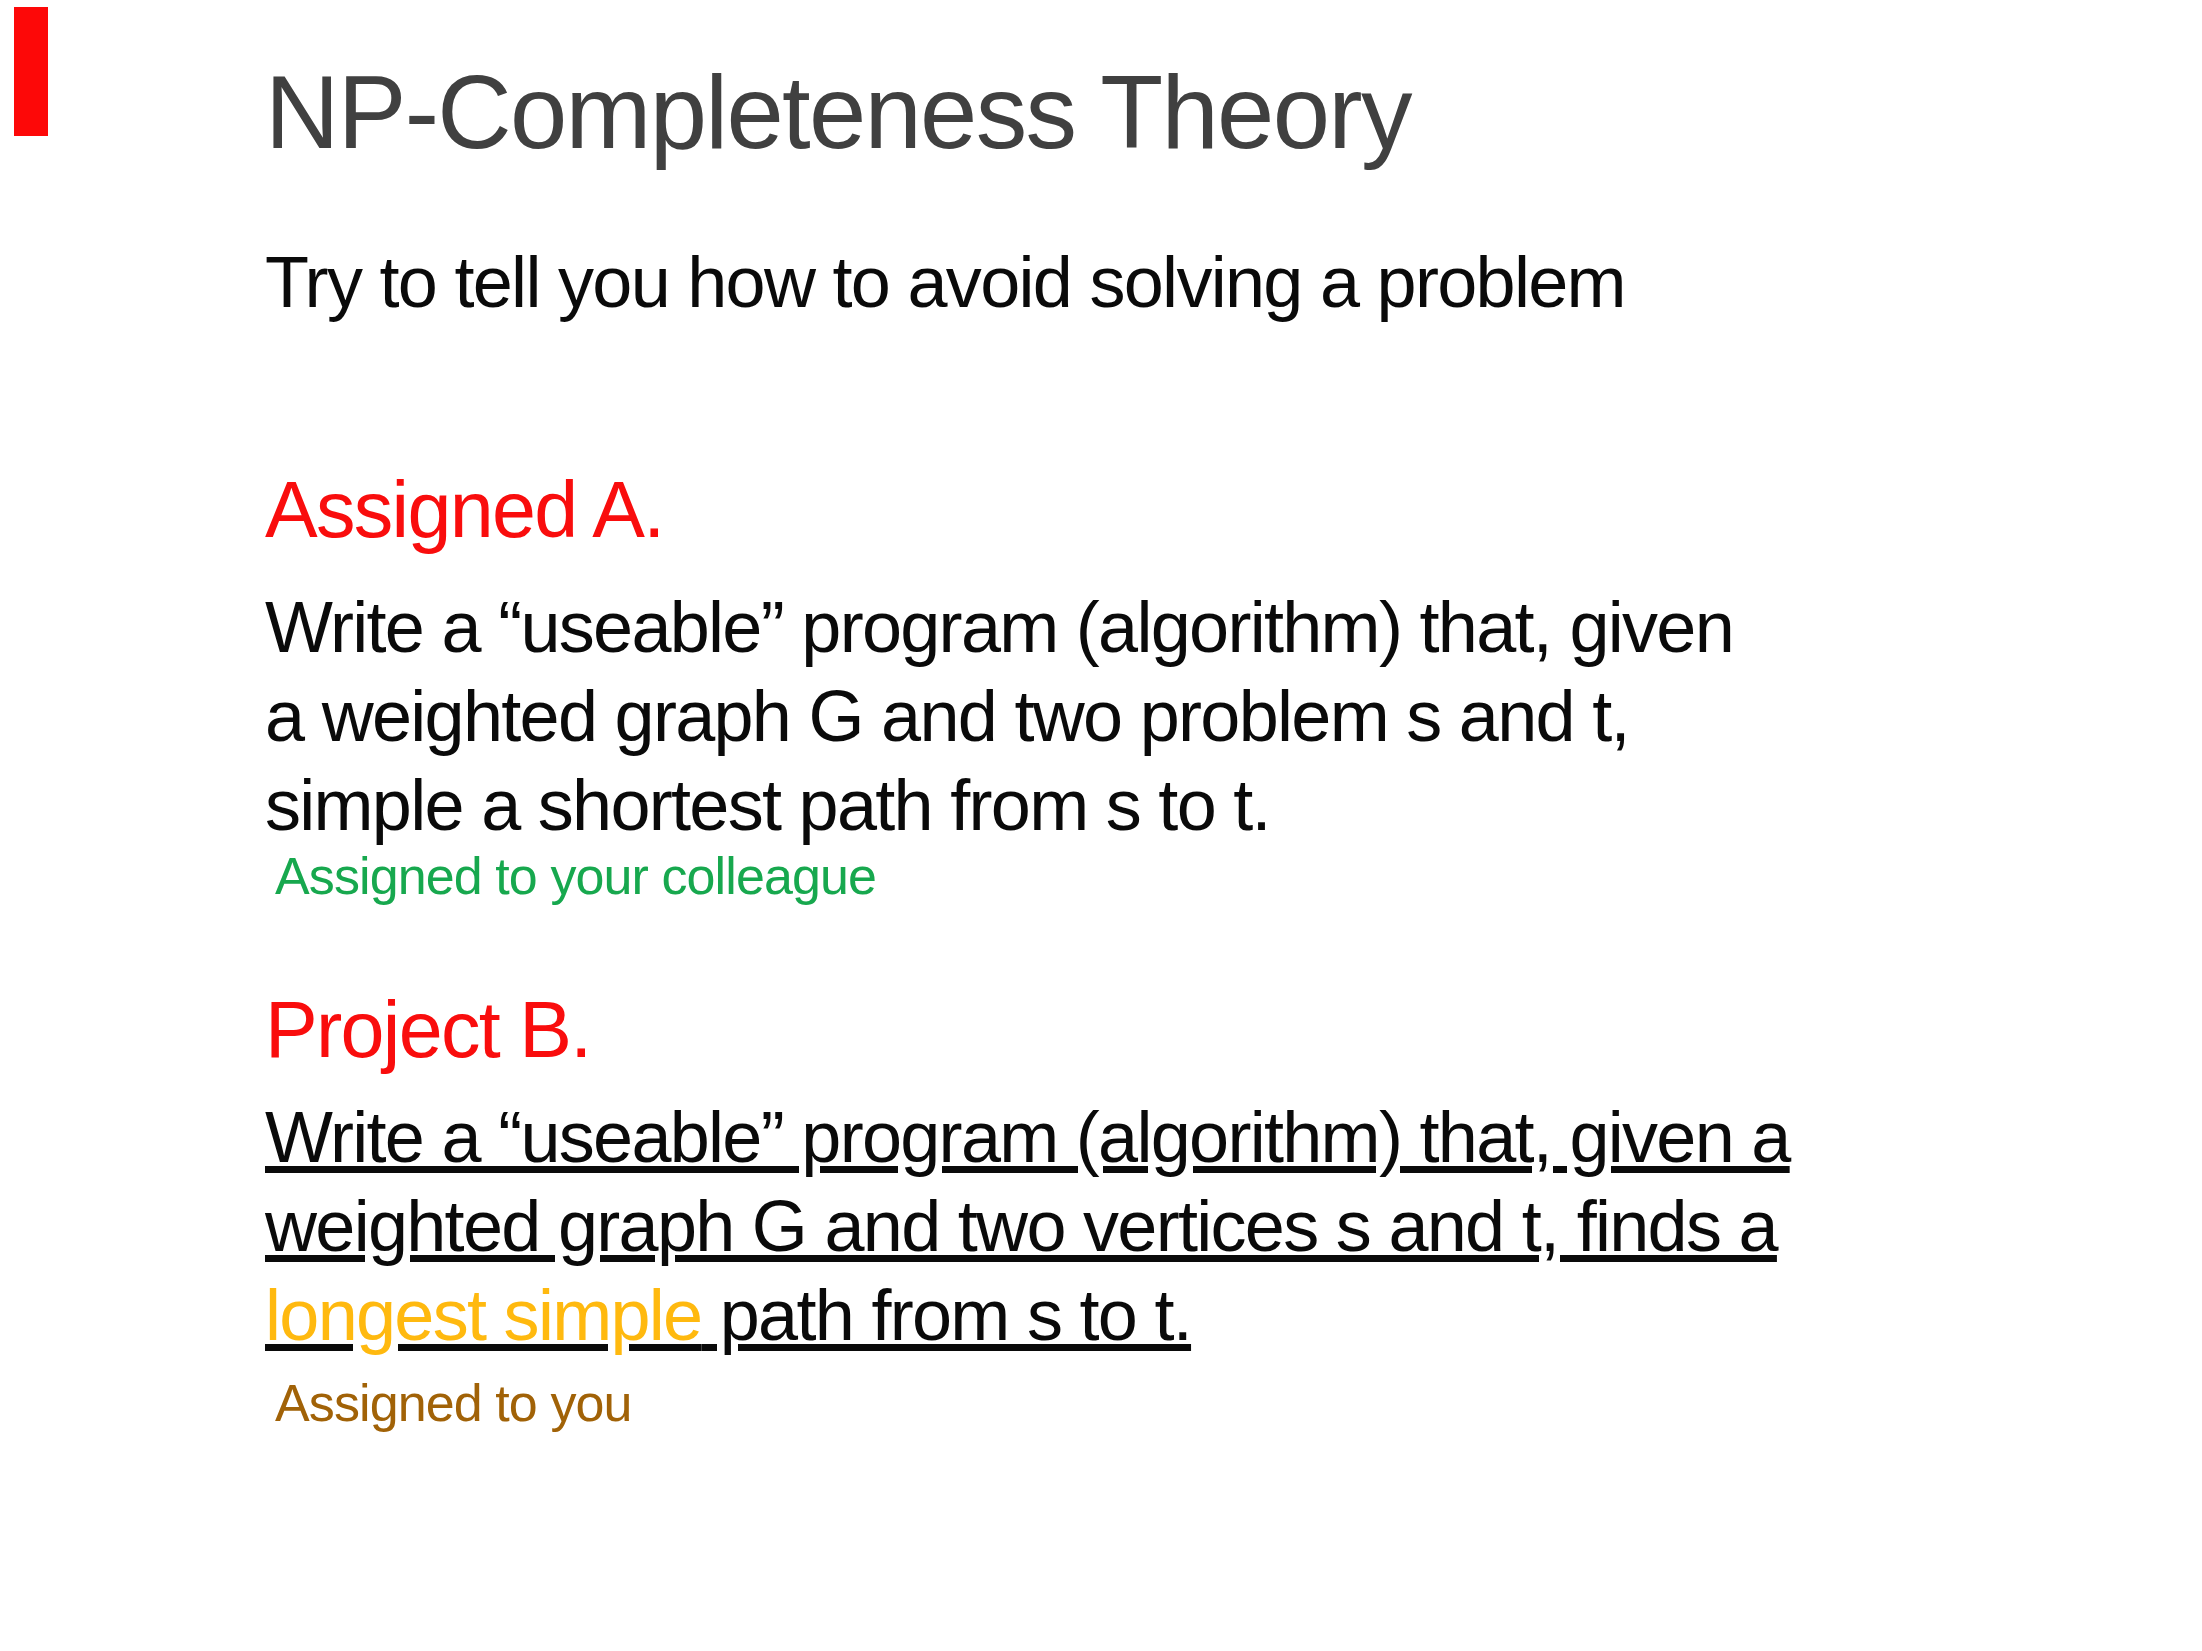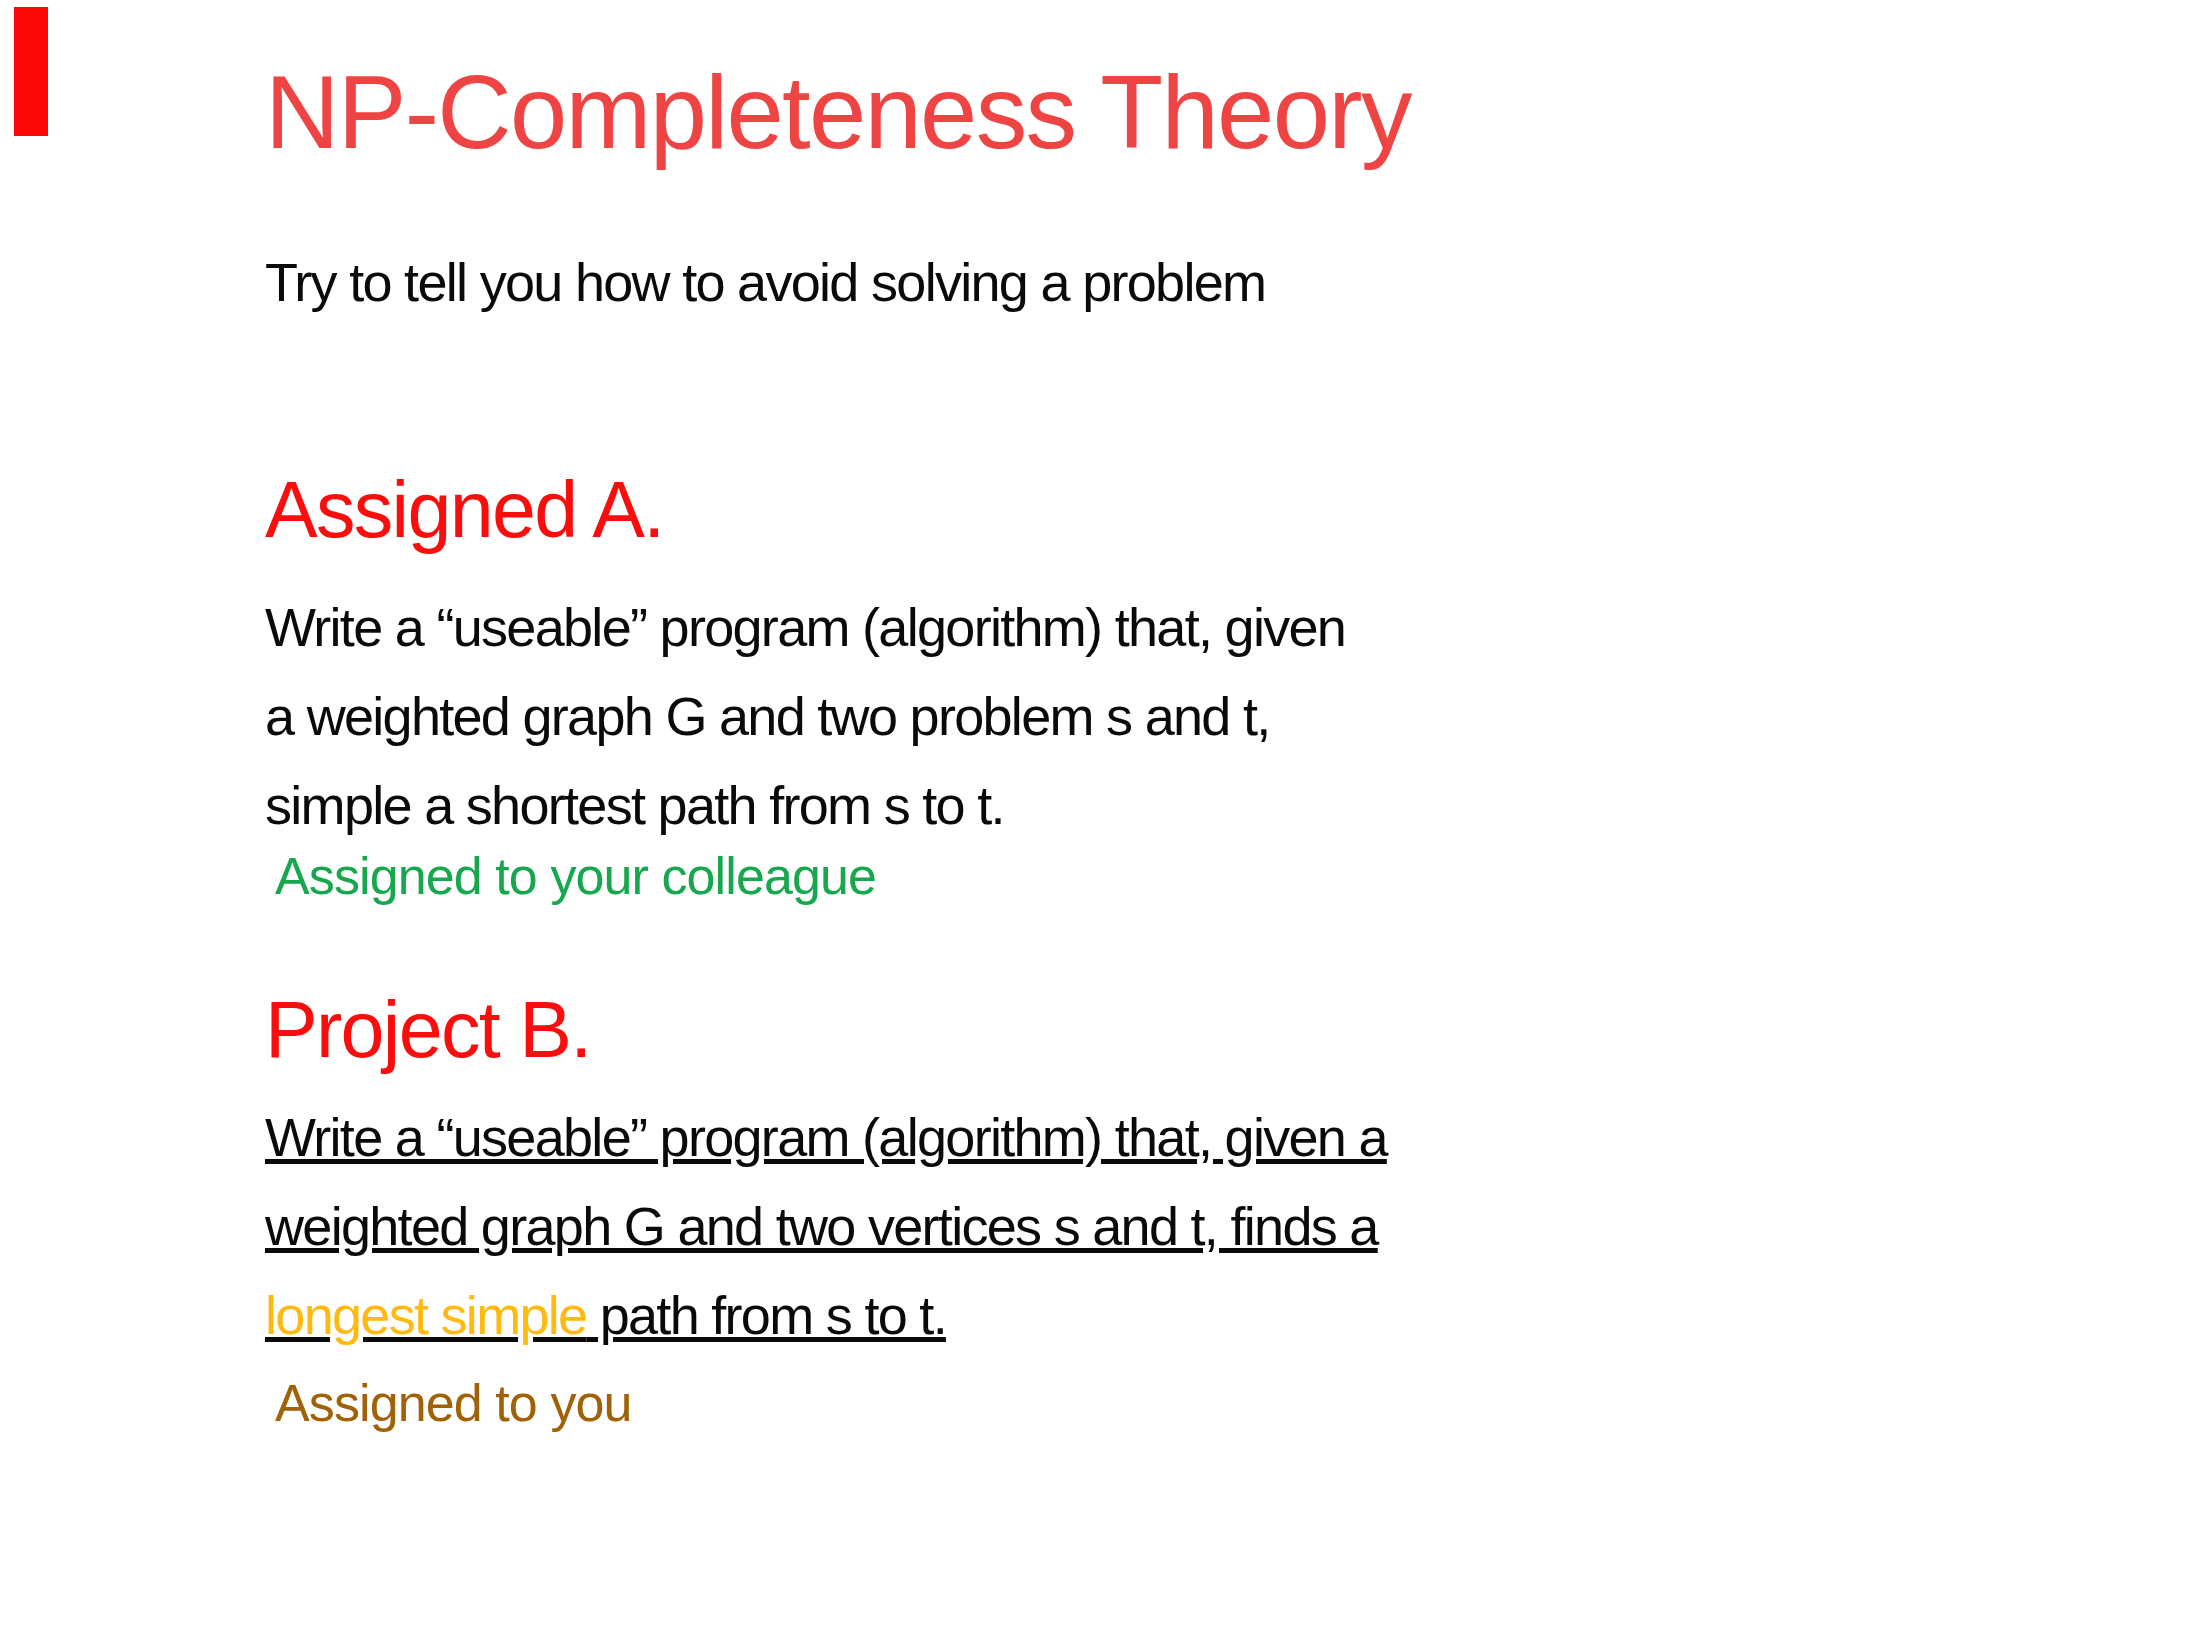--- a/index.html
+++ b/index.html
@@ -25,27 +25,27 @@
     height: 129px;
     background: #fd0808;
   }
 
   #slide-title {
     left: 265px;
     top: 53px;
     font-size: 103px;
     line-height: 120px;
     letter-spacing: -1.7px;
-    color: #ef4444;
+    color: #404040;
     white-space: nowrap;
   }
 
   .body-block {
     left: 265px;
-    font-size: 54px;
+    font-size: 72px;
     line-height: 89px;
     letter-spacing: -1.7px;
     color: #0a0a0a;
     white-space: nowrap;
   }
   .body-line { display: block; }
 
   #intro-paragraph { top: 238px; }
 
   .project-heading {

